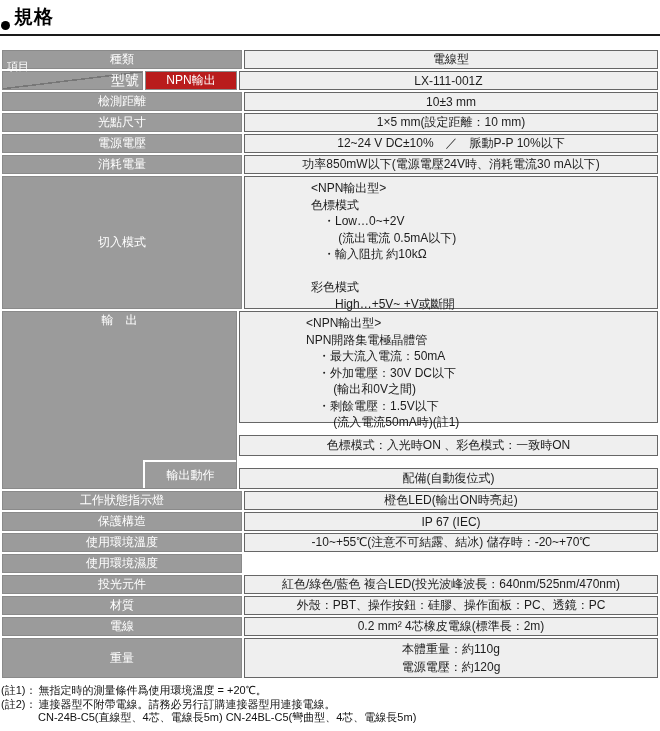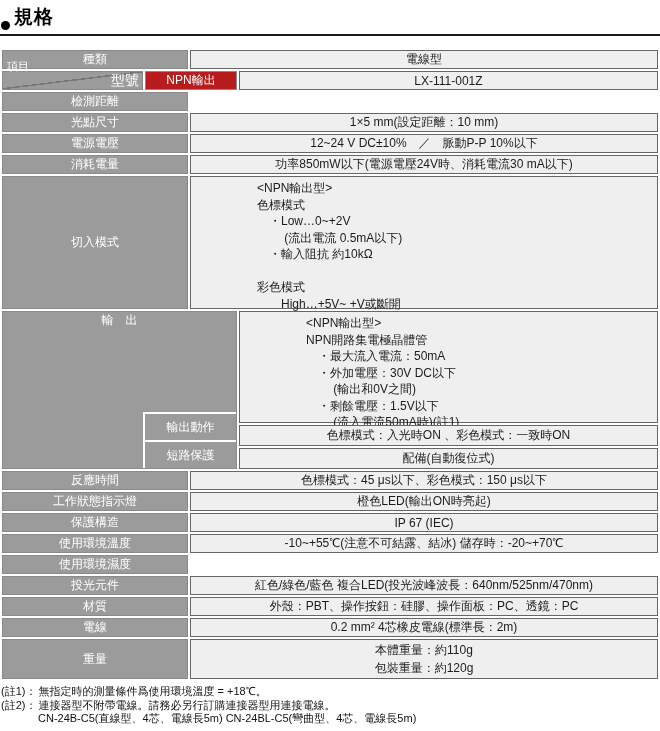--- a/index.html
+++ b/index.html
@@ -10,21 +10,21 @@
 
   
   .title-wrap { padding:4px 0 0 1px; display:flex; align-items:flex-end; }
   .bullet { width:9px; height:9px; border-radius:50%; background:#000; display:inline-block; margin-right:4px; }
   .page-title { font-size:19px; font-weight:bold; color:#000; letter-spacing:1px; }
   .title-rule { height:2px; background:#1a1a1a; margin-top:4px; width:660px; }
 
   
   .spec-table { margin:14px 0 0 2px; width:656px; }
   .row { display:flex; margin-bottom:2px; }
-  .hdr { width:186px; background:#9b9b9b; border:1px solid #8a8a8a; color:#fff;
+  .hdr { width:240px; background:#9b9b9b; border:1px solid #8a8a8a; color:#fff;
          display:flex; align-items:center; justify-content:center;
          font-size:12px; min-height:19px; text-align:center; }
   .val { flex:1; margin-left:2px; background:#efefef; border:1px solid #666;
          display:flex; align-items:center; justify-content:center;
          font-size:12px; min-height:19px; text-align:center; color:#1c1c1c; }
   .h19 { height:19px; }
   .h40 { height:40px; }
 
   
   .corner-cell { width:141px; background:#9b9b9b; border:1px solid #8a8a8a; position:relative;
@@ -42,21 +42,21 @@
   .input-mode-val { height:133px; }
 
   
   .out-hdr { width:235px; background:#9b9b9b; border:1px solid #8a8a8a; position:relative;
              display:flex; align-items:flex-start; justify-content:center; color:#fff; font-size:12px; }
   .sub-cells { position:absolute; right:0; bottom:0; width:93px; }
   .sub-hdr { height:28px; background:#9b9b9b; border-top:2px solid #fff; border-left:2px solid #fff;
              display:flex; align-items:center; justify-content:center; color:#fff; font-size:12px; }
   .out-vals { flex:1; margin-left:2px; display:flex; flex-direction:column; }
   .out-main { background:#efefef; border:1px solid #666; height:112px; font-size:12px; color:#1c1c1c; }
-  .out-sub  { background:#efefef; border:1px solid #666; height:21px; margin-top:2px;
+  .out-sub  { background:#efefef; border:1px solid #666; height:21px; margin-top:12px;
               display:flex; align-items:center; justify-content:center; font-size:12px; color:#1c1c1c; }
 
   
   .notes { margin:6px 0 0 1px; font-size:11px; color:#111; line-height:13.5px; }
   .note-line { display:flex; }
   .note-label { flex:0 0 auto; }
   .note-text { margin-left:2px; }
   .cable-line { padding-left:37px; }
 </style>
 </head>
@@ -81,20 +81,21 @@
       <div class="corner-cell">
         <span class="corner-model">型號</span>
         <span class="corner-item">項目</span>
       </div>
       <div class="npn-cell">NPN輸出</div>
       <div class="val h19">LX-111-001Z</div>
     </div>
 
     <div class="row">
       <div class="hdr h19">檢測距離</div>
+      <div class="val h19">10±3 mm</div>
     </div>
 
     <div class="row">
       <div class="hdr h19">光點尺寸</div>
       <div class="val h19">1×5 mm(設定距離：10 mm)</div>
     </div>
 
     <div class="row">
       <div class="hdr h19">電源電壓</div>
       <div class="val h19">12~24 V DC±10%　／　脈動P-P 10%以下</div>
@@ -115,40 +116,35 @@
 
 彩色模式
 　　High…+5V~ +V或斷開</div>
     </div>
 
     <div class="row">
       <div class="out-hdr">
         <span>輸　出</span>
         <div class="sub-cells">
           <div class="sub-hdr">輸出動作</div>
-          <div class="sub-hdr">短路保護</div>
         </div>
       </div>
       <div class="out-vals">
         <div class="out-main lines">&lt;NPN輸出型&gt;
 NPN開路集電極晶體管
 　・最大流入電流：50mA
 　・外加電壓：30V DC以下
 　　 (輸出和0V之間)
 　・剩餘電壓：1.5V以下
 　　 (流入電流50mA時)(註1)</div>
         <div class="out-sub">色標模式：入光時ON 、彩色模式：一致時ON</div>
         <div class="out-sub">配備(自動復位式)</div>
       </div>
     </div>
 
-    <div class="row">
-      <div class="hdr h19">反應時間</div>
-      <div class="val h19">色標模式：45 μs以下、彩色模式：150 μs以下</div>
-    </div>
 
     <div class="row">
       <div class="hdr h19">工作狀態指示燈</div>
       <div class="val h19">橙色LED(輸出ON時亮起)</div>
     </div>
 
     <div class="row">
       <div class="hdr h19">保護構造</div>
       <div class="val h19">IP 67 (IEC)</div>
     </div>
@@ -173,29 +169,29 @@
     </div>
 
     <div class="row">
       <div class="hdr h19">電線</div>
       <div class="val h19">0.2 mm² 4芯橡皮電線(標準長：2m)</div>
     </div>
 
     <div class="row">
       <div class="hdr h40">重量</div>
       <div class="val center-lines h40">本體重量：約110g
-包裝重量：約120g</div>
+電源電壓：約120g</div>
     </div>
 
   </div>
 
   <div class="notes">
     <div class="note-line">
       <span class="note-label">(註1)：</span>
-      <span class="note-text">無指定時的測量條件爲使用環境溫度 = +18℃。</span>
+      <span class="note-text">無指定時的測量條件爲使用環境溫度 = +20℃。</span>
     </div>
     <div class="note-line">
       <span class="note-label">(註2)：</span>
       <span class="note-text">連接器型不附帶電線。請務必另行訂購連接器型用連接電線。</span>
     </div>
     <div class="cable-line">CN-24B-C5(直線型、4芯、電線長5m) CN-24BL-C5(彎曲型、4芯、電線長5m)</div>
   </div>
 
 </div>
 

